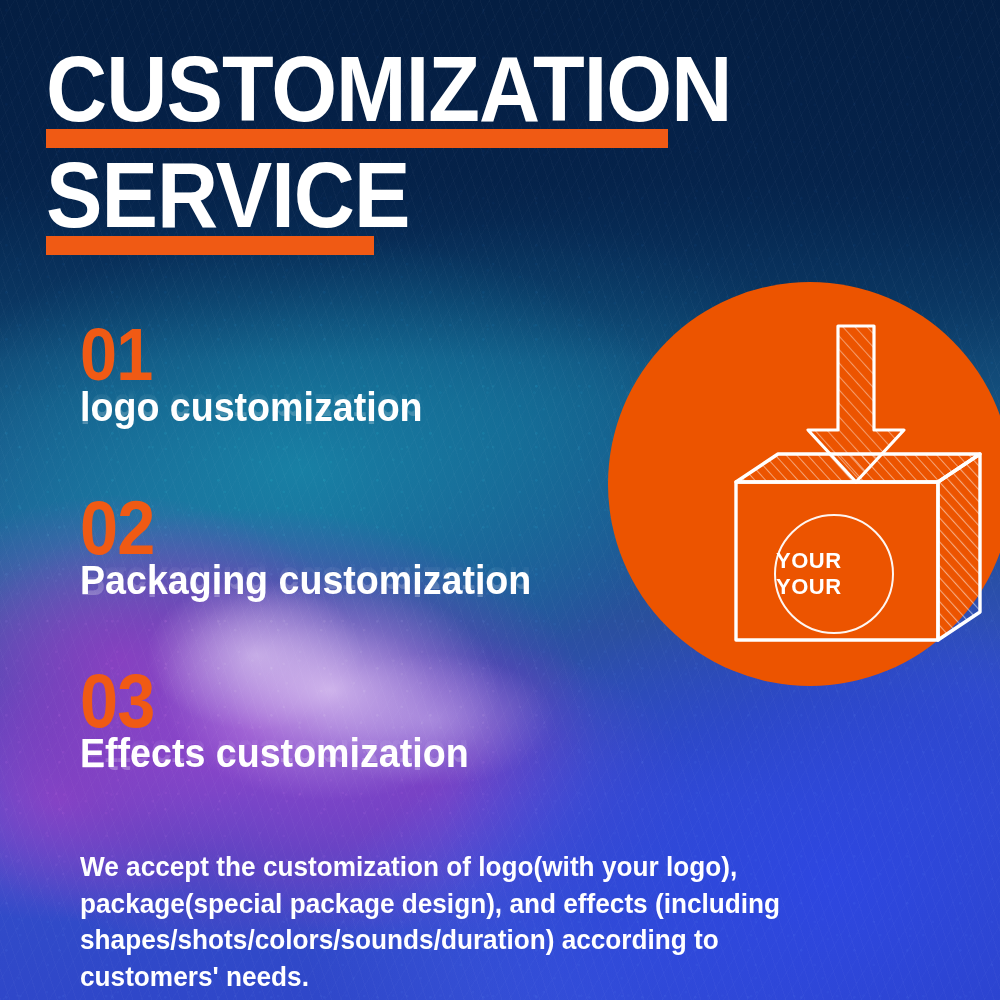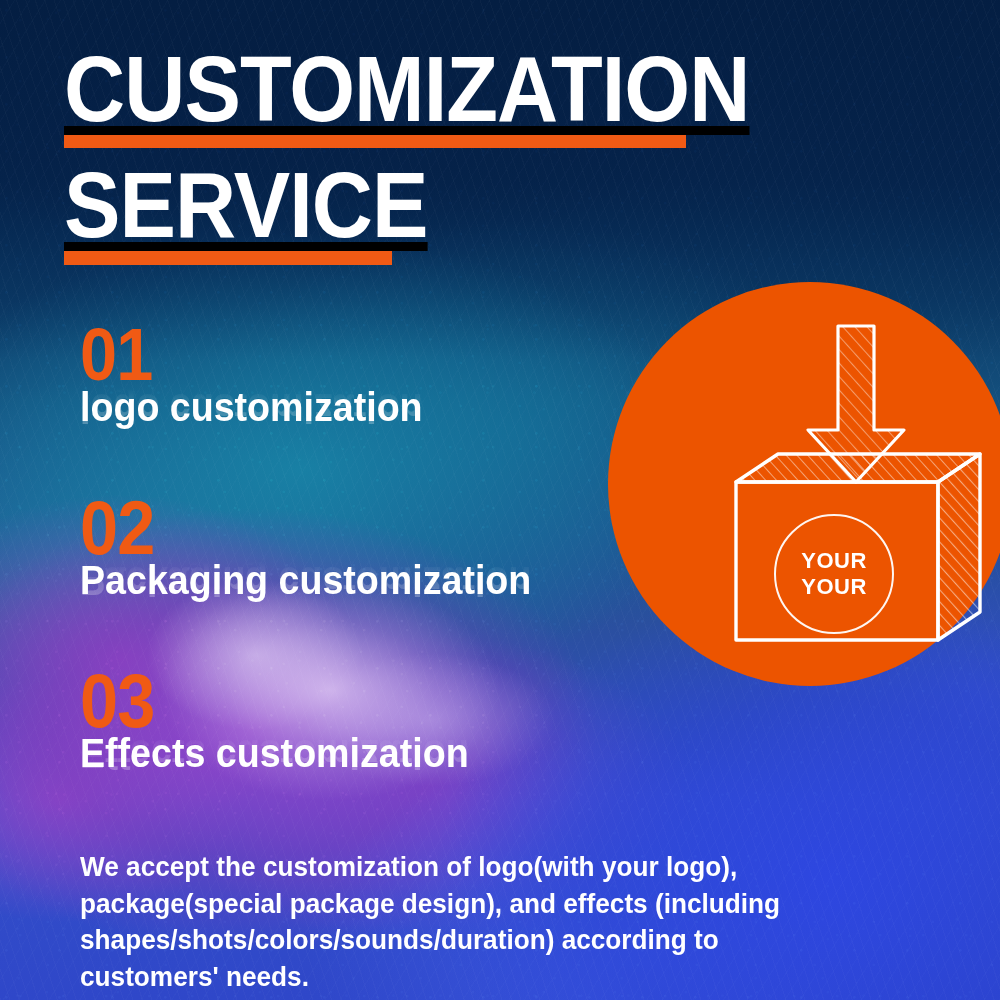--- a/index.html
+++ b/index.html
@@ -74,32 +74,32 @@
   }
   
   .bg-streak{
     opacity:.22;mix-blend-mode:screen;
     background-image:
       repeating-linear-gradient(72deg, rgba(255,255,255,.10) 0 1px, transparent 1px 9px),
       repeating-linear-gradient(-58deg, rgba(200,230,255,.08) 0 1px, transparent 1px 13px);
   }
 
   
-  .headline{position:absolute;left:64px;top:46px;width:720px;text-decoration:underline;}
+  .headline{position:absolute;left:46px;top:46px;width:720px;}
   .hl-row{position:relative;}
   .hl-text{
     display:block;color:#ffffff;
     font-family:"Liberation Sans Narrow","Liberation Sans",sans-serif;
     font-weight:bold;font-size:92px;line-height:.95;
     letter-spacing:-1px;transform:scaleX(.92);transform-origin:left center;
     white-space:nowrap;
   }
   .hl-bar{display:block;background:#f05a14;height:19px;margin-top:-4px;}
   .hl-bar-1{width:622px;}
-  .hl-row-2{margin-top:14px;}
+  .hl-row-2{margin-top:4px;}
   .hl-bar-2{width:328px;}
 
   
   .items{position:absolute;left:80px;top:323px;width:560px;}
   .item{position:relative;margin-bottom:26px;}
   .item-num{
     display:block;color:#f05a14;
     font-family:"Liberation Sans Narrow","Liberation Sans",sans-serif;
     font-weight:bold;font-size:74px;line-height:.86;
     letter-spacing:-1px;transform:scaleX(.9);transform-origin:left center;
@@ -139,21 +139,21 @@
   .circle{
     position:absolute;left:608px;top:282px;width:404px;height:404px;
     border-radius:50%;background:#ec5400;
   }
   .art{position:absolute;left:608px;top:282px;width:404px;height:404px;}
   .art svg{position:absolute;left:0;top:0;width:404px;height:404px;overflow:visible;}
 
   .logo-badge{
     position:absolute;left:166px;top:232px;width:116px;height:116px;
     border-radius:50%;border:2.5px solid rgba(255,255,255,.95);
-    display:flex;flex-direction:column;align-items:center;justify-content:center;
+    display:flex;flex-direction:column;align-items:flex-start;justify-content:center;
     color:#ffffff;font-family:"Liberation Sans",sans-serif;
     font-weight:bold;font-size:22px;line-height:1.18;letter-spacing:.5px;
   }
 </style>
 </head>
 <body>
 
 <div class="poster">
 
   <div class="bg">

